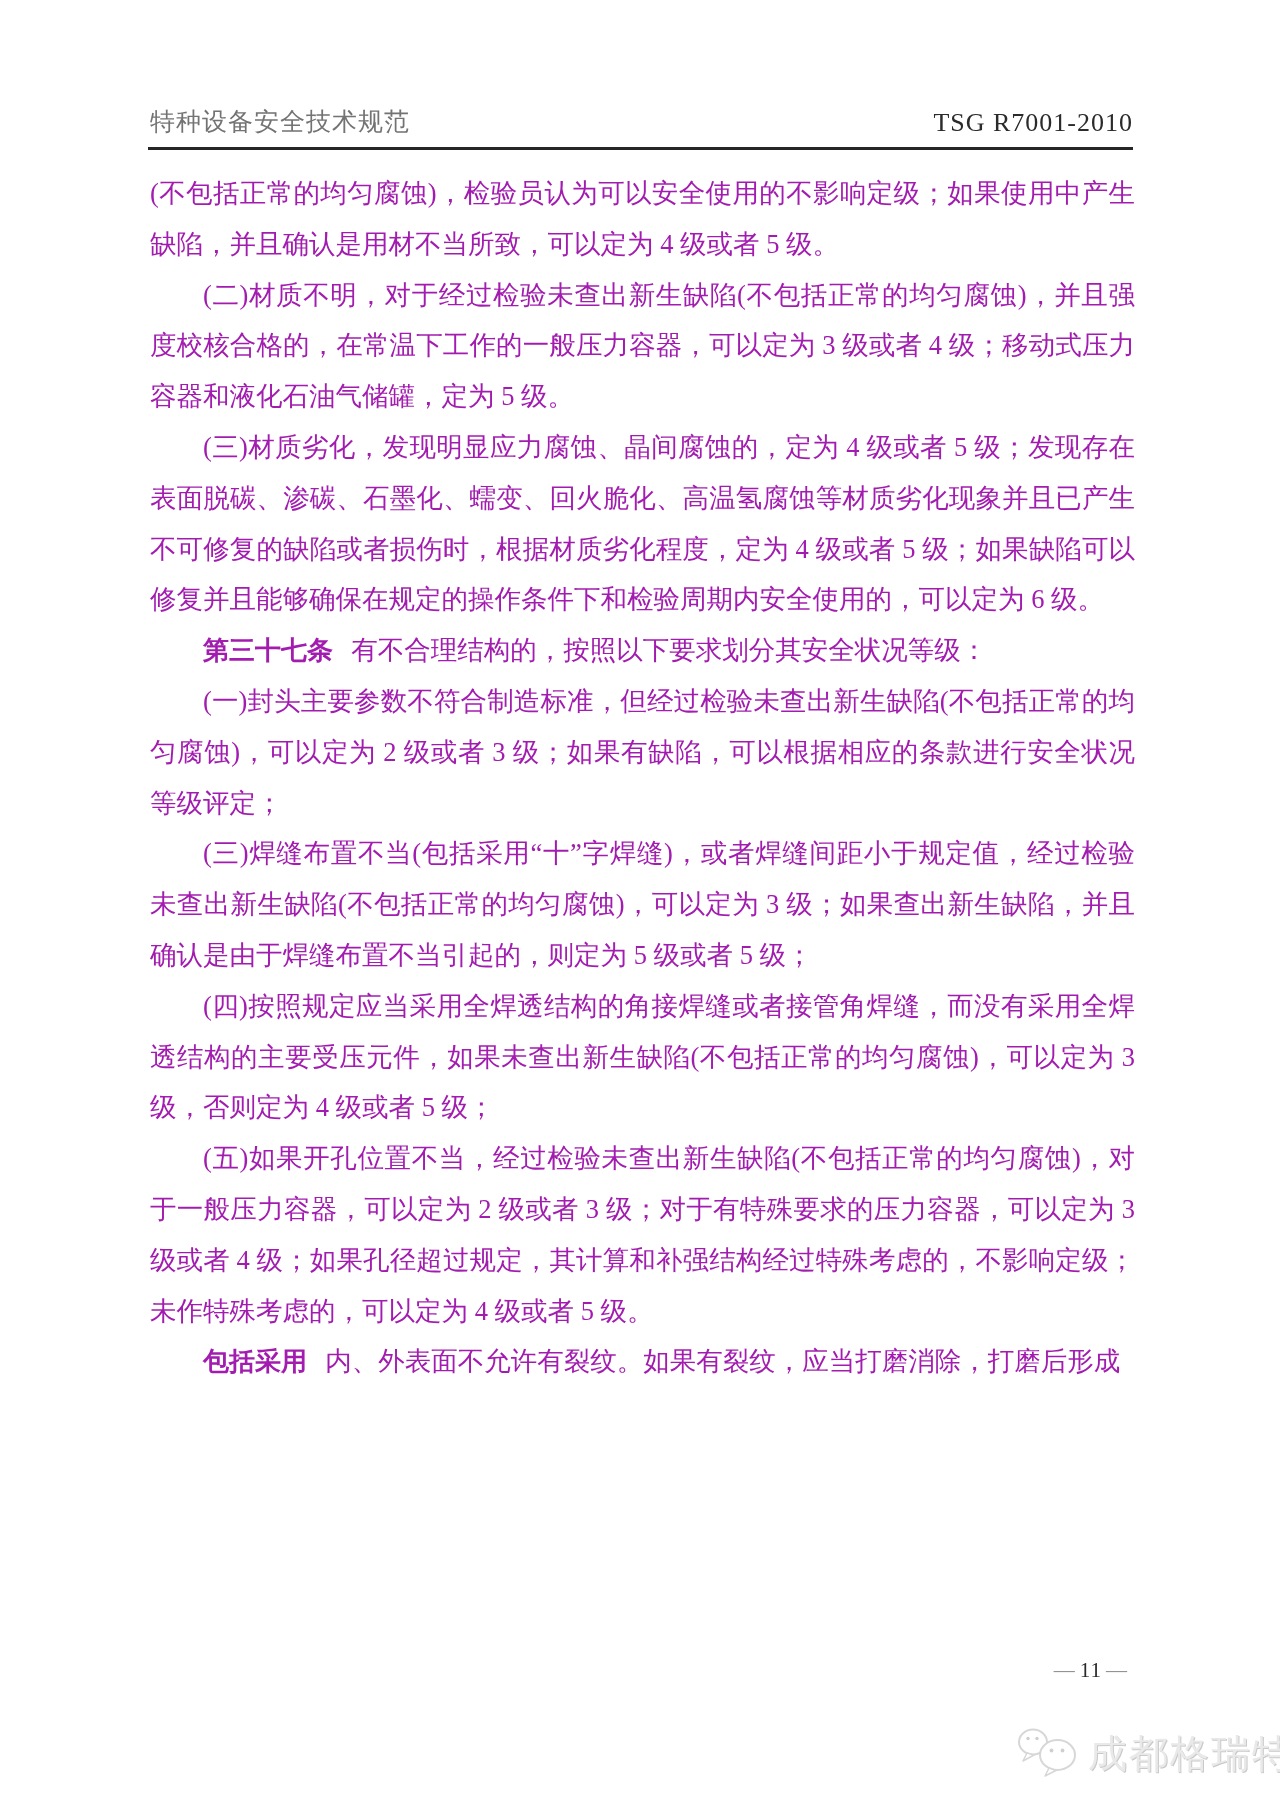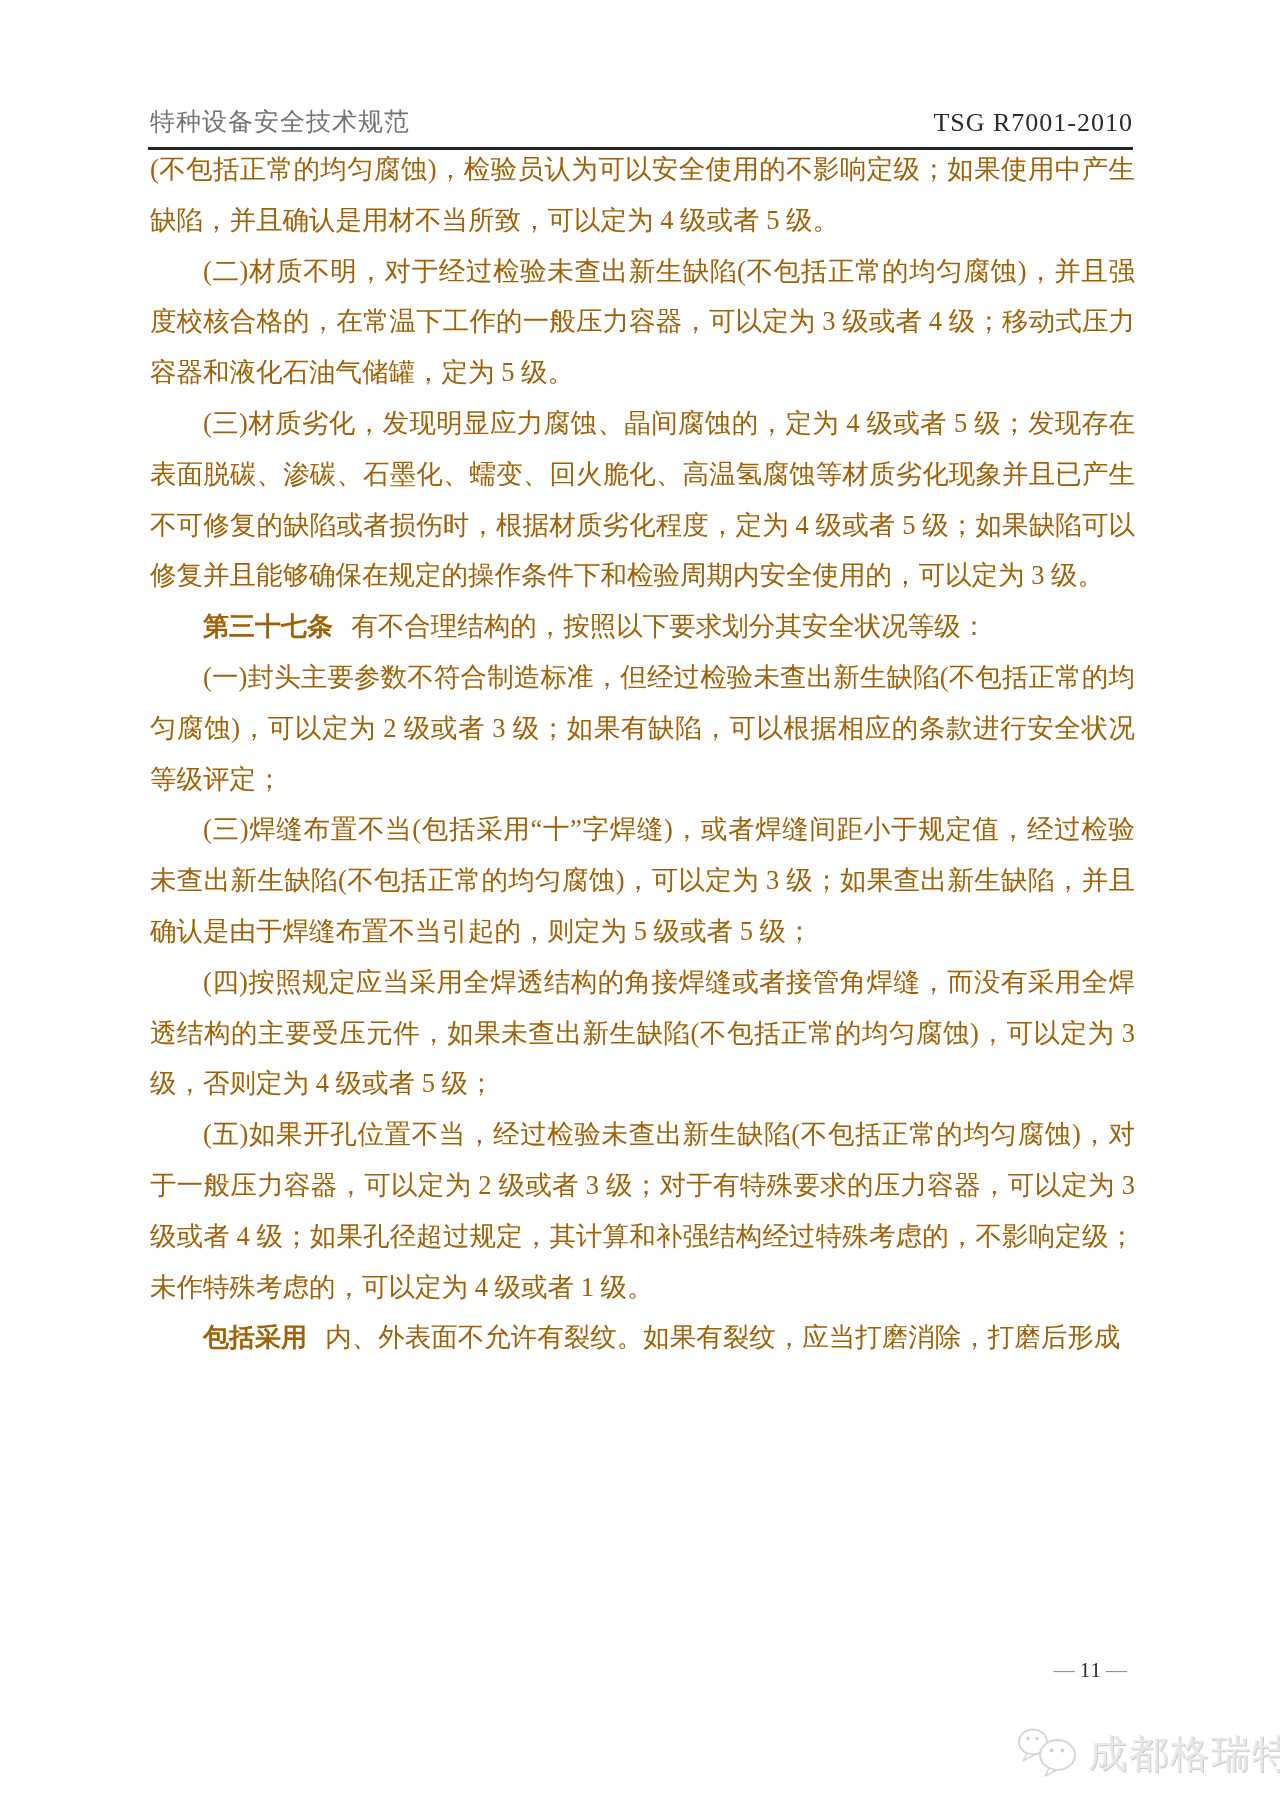--- a/index.html
+++ b/index.html
@@ -47,26 +47,26 @@
     left: 148px;
     top: 147px;
     width: 985px;
     height: 3px;
     background: #262626;
   }
   
   .doc-body {
     position: absolute;
     left: 150px;
-    top: 144px;
+    top: 168px;
     width: 985px;
     font-size: 26.5px;
     line-height: 50.8px;
     text-align: justify;
-    color: #a16207;
+    color: #a21caf;
   }
   .doc-body p {
     margin: 0;
     padding: 0;
   }
   .doc-body p.indent {
     text-indent: 2em;
   }
   .doc-body .lead {
     font-weight: bold;
@@ -117,26 +117,26 @@
   <div class="header">
     <span class="header-title">特种设备安全技术规范</span>
     <span class="header-code">TSG R7001-2010</span>
   </div>
 
   <div class="header-rule"></div>
 
   <div class="doc-body">
       <p class="">(不包括正常的均匀腐蚀)，检验员认为可以安全使用的不影响定级；如果使用中产生缺陷，并且确认是用材不当所致，可以定为 4 级或者 5 级。</p>
       <p class="indent">(二)材质不明，对于经过检验未查出新生缺陷(不包括正常的均匀腐蚀)，并且强度校核合格的，在常温下工作的一般压力容器，可以定为 3 级或者 4 级；移动式压力容器和液化石油气储罐，定为 5 级。</p>
-      <p class="indent">(三)材质劣化，发现明显应力腐蚀、晶间腐蚀的，定为 4 级或者 5 级；发现存在表面脱碳、渗碳、石墨化、蠕变、回火脆化、高温氢腐蚀等材质劣化现象并且已产生不可修复的缺陷或者损伤时，根据材质劣化程度，定为 4 级或者 5 级；如果缺陷可以修复并且能够确保在规定的操作条件下和检验周期内安全使用的，可以定为 3 级。</p>
+      <p class="indent">(三)材质劣化，发现明显应力腐蚀、晶间腐蚀的，定为 4 级或者 5 级；发现存在表面脱碳、渗碳、石墨化、蠕变、回火脆化、高温氢腐蚀等材质劣化现象并且已产生不可修复的缺陷或者损伤时，根据材质劣化程度，定为 4 级或者 5 级；如果缺陷可以修复并且能够确保在规定的操作条件下和检验周期内安全使用的，可以定为 6 级。</p>
       <p class="indent"><span class="lead">第三十七条</span>有不合理结构的，按照以下要求划分其安全状况等级：</p>
       <p class="indent">(一)封头主要参数不符合制造标准，但经过检验未查出新生缺陷(不包括正常的均匀腐蚀)，可以定为 2 级或者 3 级；如果有缺陷，可以根据相应的条款进行安全状况等级评定；</p>
       <p class="indent">(三)焊缝布置不当(包括采用“十”字焊缝)，或者焊缝间距小于规定值，经过检验未查出新生缺陷(不包括正常的均匀腐蚀)，可以定为 3 级；如果查出新生缺陷，并且确认是由于焊缝布置不当引起的，则定为 5 级或者 5 级；</p>
       <p class="indent">(四)按照规定应当采用全焊透结构的角接焊缝或者接管角焊缝，而没有采用全焊透结构的主要受压元件，如果未查出新生缺陷(不包括正常的均匀腐蚀)，可以定为 3 级，否则定为 4 级或者 5 级；</p>
-      <p class="indent">(五)如果开孔位置不当，经过检验未查出新生缺陷(不包括正常的均匀腐蚀)，对于一般压力容器，可以定为 2 级或者 3 级；对于有特殊要求的压力容器，可以定为 3 级或者 4 级；如果孔径超过规定，其计算和补强结构经过特殊考虑的，不影响定级；未作特殊考虑的，可以定为 4 级或者 1 级。</p>
+      <p class="indent">(五)如果开孔位置不当，经过检验未查出新生缺陷(不包括正常的均匀腐蚀)，对于一般压力容器，可以定为 2 级或者 3 级；对于有特殊要求的压力容器，可以定为 3 级或者 4 级；如果孔径超过规定，其计算和补强结构经过特殊考虑的，不影响定级；未作特殊考虑的，可以定为 4 级或者 5 级。</p>
       <p class="indent"><span class="lead">包括采用</span>内、外表面不允许有裂纹。如果有裂纹，应当打磨消除，打磨后形成</p>
     </div>
 
   <div class="page-number">
     <span class="dash">—</span><span class="num">11</span><span class="dash">—</span>
   </div>
 
   <div class="watermark">
     <span>
       <svg width="64" height="52" viewBox="0 0 64 52" aria-hidden="true">

